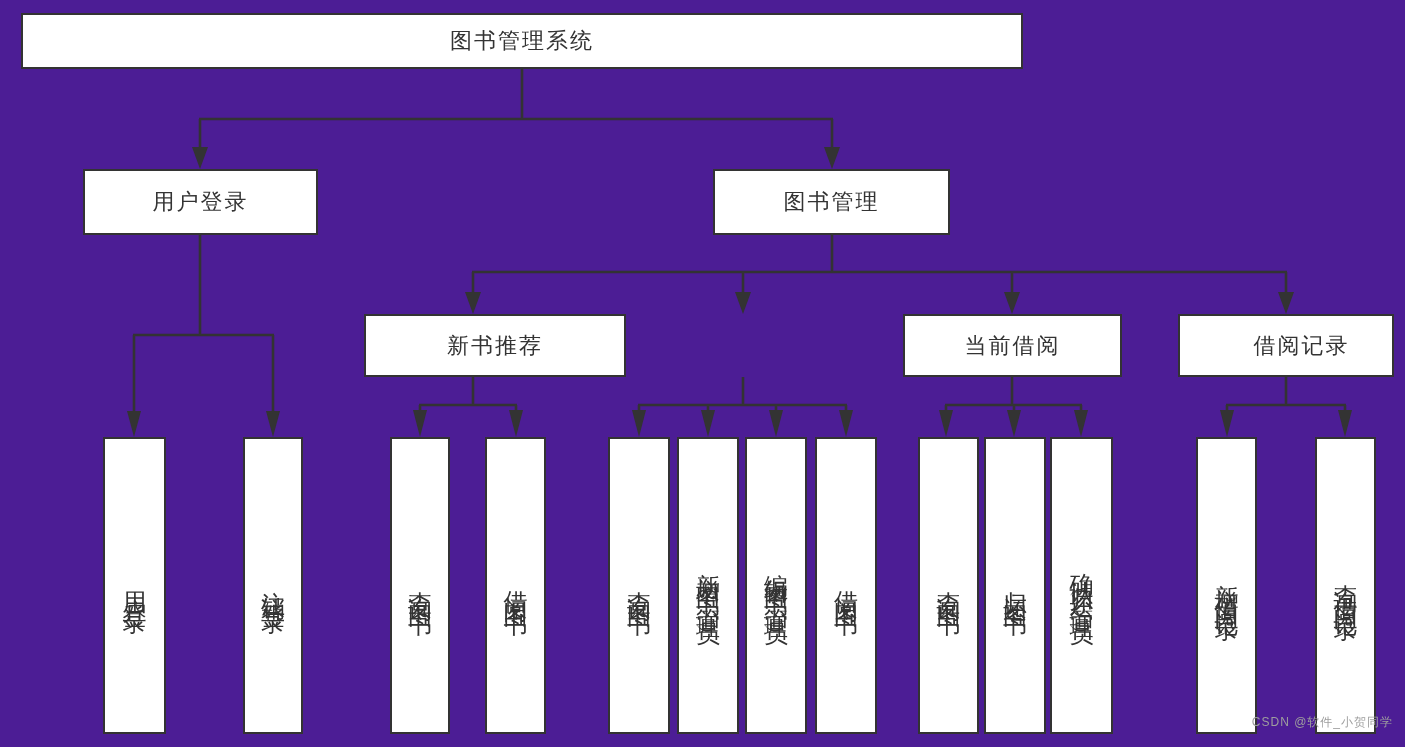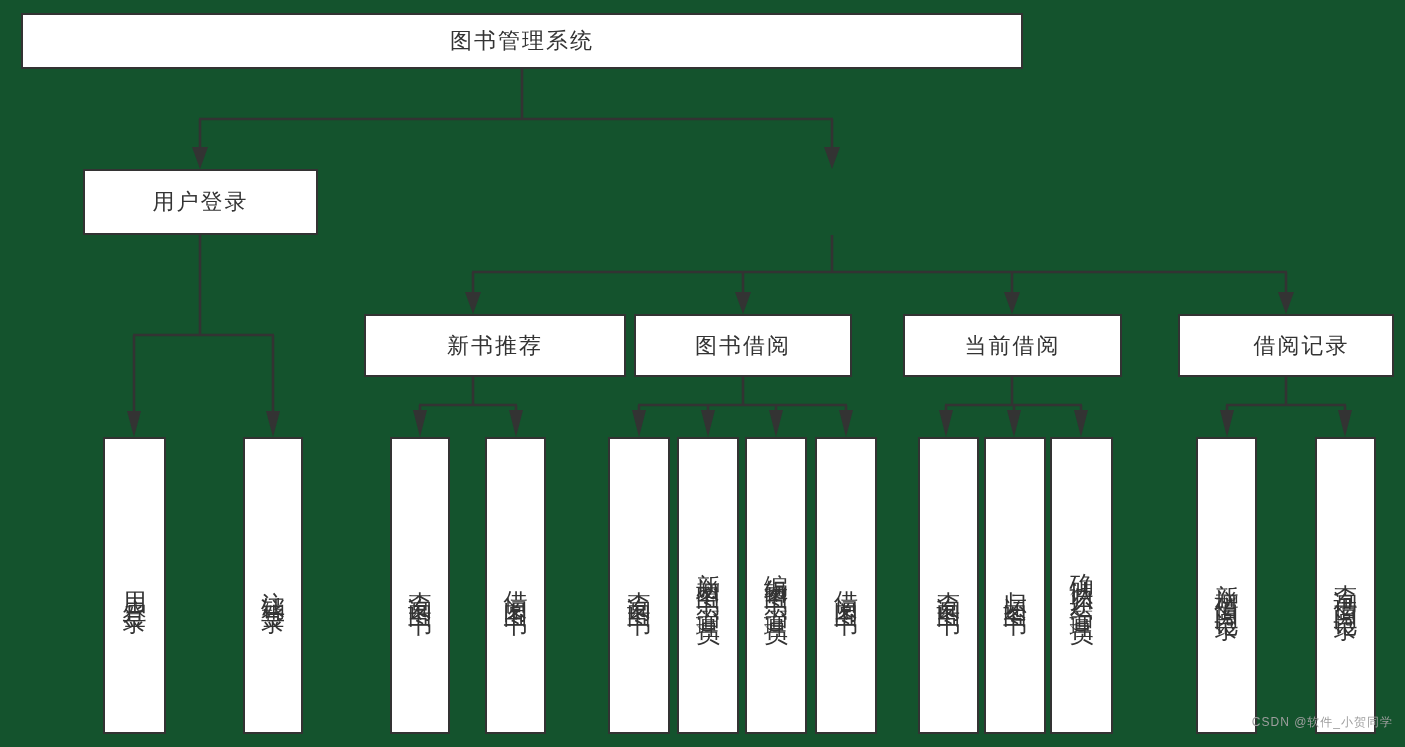--- a/index.html
+++ b/index.html
@@ -1,20 +1,20 @@
 <!DOCTYPE html>
 <html><head>
 <meta charset="utf-8">
 <style>
   html, body { margin: 0; padding: 0; background: #ffffff; }
   #stage {
     position: relative;
     width: 1405px;
     height: 747px;
-    background: #14532d;
+    background: #4c1d95;
     font-family: "Liberation Sans", "DejaVu Sans", sans-serif;
     overflow: hidden;
   }
   #connectors {
     position: absolute;
     left: 0; top: 0;
     width: 1405px; height: 747px;
   }
   #connectors path {
     stroke: #333333;
@@ -113,26 +113,26 @@
     </g>
   </svg>
 
   <div class="node hbox" style="left:21px; top:13px; width:1002px; height:56px;">
     <span>图书管理系统</span>
   </div>
 
   <div class="node hbox" style="left:83px; top:169px; width:235px; height:66px;">
     <span>用户登录</span>
   </div>
+  <div class="node hbox" style="left:713px; top:169px; width:237px; height:66px;">
+    <span>图书管理</span>
+  </div>
 
   <div class="node hbox" style="left:364px; top:314px; width:262px; height:63px;">
     <span>新书推荐</span>
-  </div>
-  <div class="node hbox" style="left:634px; top:314px; width:218px; height:63px;">
-    <span>图书借阅</span>
   </div>
   <div class="node hbox" style="left:903px; top:314px; width:219px; height:63px;">
     <span>当前借阅</span>
   </div>
   <div class="node hbox" style="left:1178px; top:314px; width:216px; height:63px;padding-left:31px;">
     <span>借阅记录</span>
   </div>
 
   <div class="node vbox" style="left:103px; top:437px; width:63px; height:297px;">
     <span>用户登录</span>

